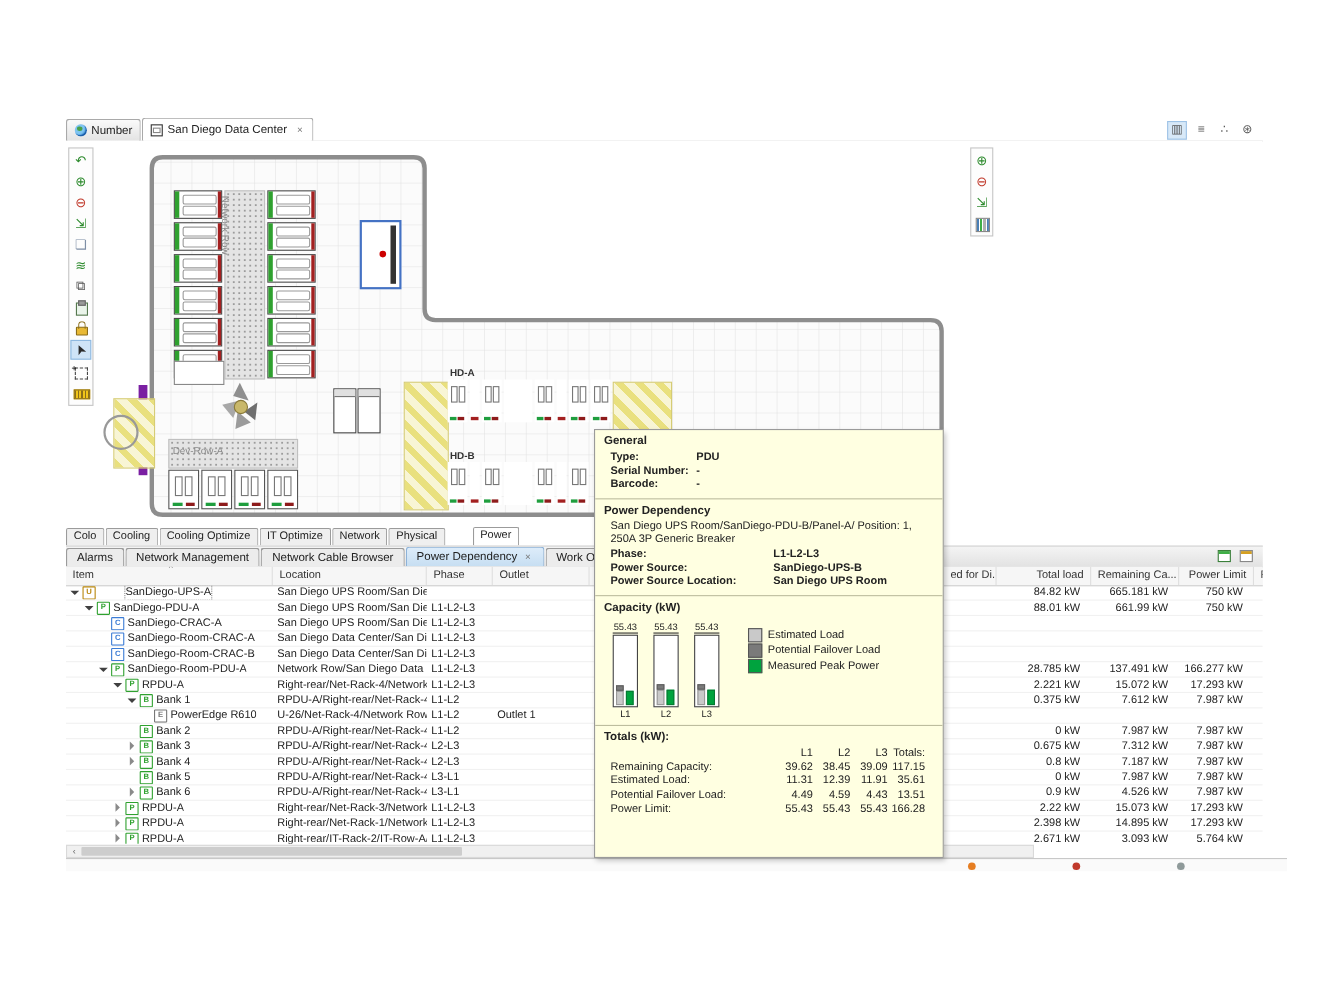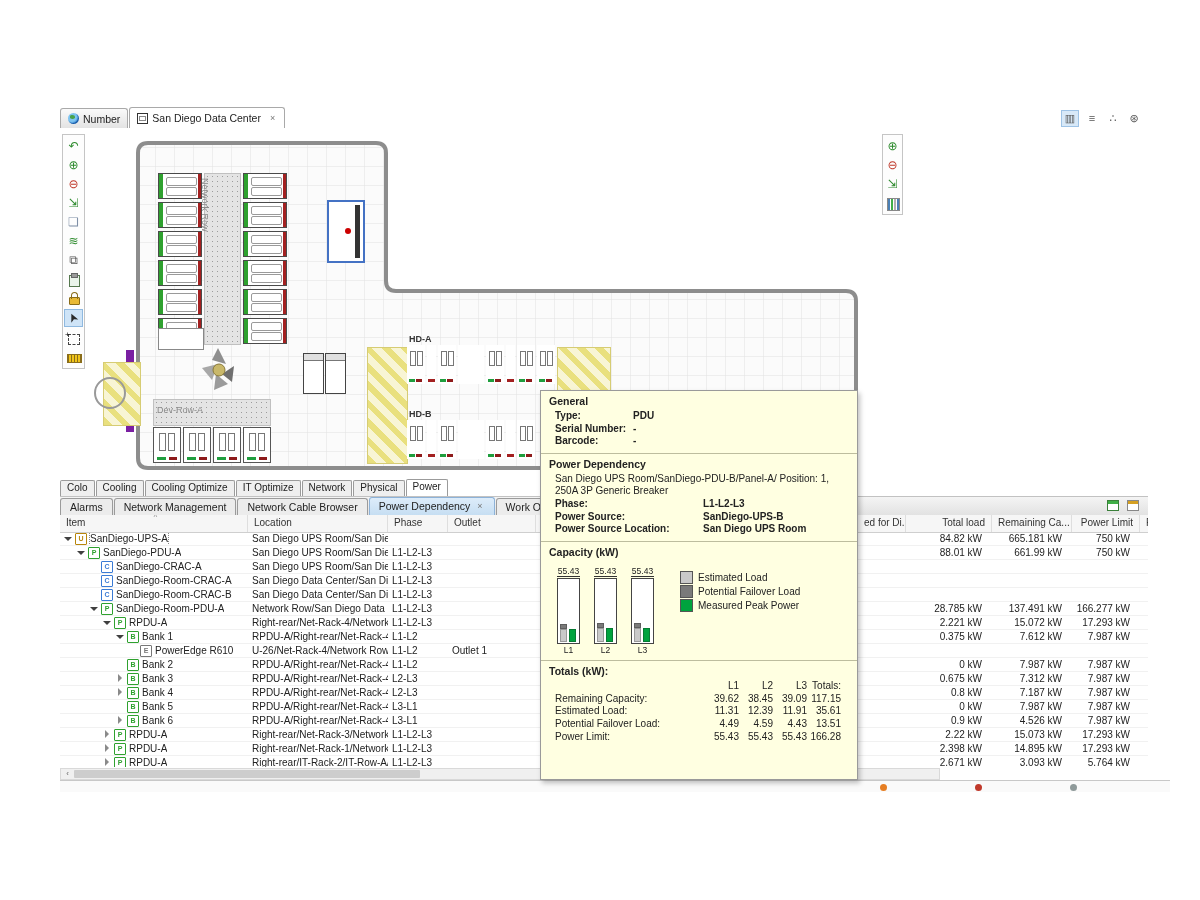--- a/index.html
+++ b/index.html
@@ -53,21 +53,21 @@
   .rk{position:absolute;background:#fff;box-sizing:border-box;}
   .rk-nr{width:44px;height:26px;border:1.5px solid #4a4a4a;}
   .rk-nr .slot{position:absolute;left:7px;width:29px;height:7px;border:1px solid #9a9a9a;border-radius:2px;background:#fff;}
   .rk-nr .gstrip{position:absolute;left:0;top:0;width:4px;height:100%;background:#2fa12f;}
   .rk-nr .rstrip{position:absolute;right:0;top:0;width:3px;height:100%;background:#a32020;}
   .gz{position:absolute;border:1px solid #777;background:#fff;}
   .bbar{position:absolute;bottom:2px;height:3px;}
   
   .maptabs{position:absolute;left:60px;top:479px;width:1088px;height:17px;display:flex;align-items:flex-end;font-size:10px;}
   .mtab{border:1px solid #9b9b9b;border-bottom:none;background:#efefef;padding:1px 6px 2px;margin-right:1px;border-radius:2px 2px 0 0;height:12px;}
-  .mtab.active{background:#fff;height:13px;}
+  .mtab.active{background:#fff;height:13px;margin-left:24px;}
   
   .panel{position:absolute;left:60px;top:496px;width:1088px;height:284px;background:#fff;border-top:1px solid #c2c2c2;}
   .ptabbar{position:absolute;left:0;top:0;width:1088px;height:18px;background:linear-gradient(#f4f4f4,#e2e2e2);
            border-bottom:1px solid #b8b8b8;display:flex;align-items:flex-end;font-size:10.5px;}
   .ptab{display:flex;align-items:center;border:1px solid #9b9b9b;border-bottom:none;background:#ececec;
         padding:1px 9px 2px;margin-right:1px;border-radius:3px 3px 0 0;height:13px;}
   .ptab.active{background:linear-gradient(#ddecfa,#c6def2);border-color:#8db2d8;height:14px;}
   .ptab .tclose{margin-left:5px;}
   .ptabicons{position:absolute;right:8px;top:2px;display:flex;gap:6px;}
   .ptabicons .tbtn{width:14px;height:13px;position:relative;}
@@ -84,21 +84,21 @@
   .trow{display:flex;height:13px;line-height:13px;border-bottom:1px solid #f1f1f1;white-space:nowrap;}
   .trow .c{box-sizing:border-box;padding:0 6px 0 4px;overflow:hidden;}
   .trow .c.num{text-align:right;padding-right:10px;}
   .tree{display:flex;align-items:center;gap:0;}
   .exp{width:9px;height:9px;display:inline-block;position:relative;flex:none;}
   .exp.open::before{content:"";position:absolute;left:0;top:3px;border:4px solid transparent;border-top-color:#404040;}
   .exp.closed::before{content:"";position:absolute;left:2px;top:0;border:4px solid transparent;border-left-color:#8a8a8a;}
   .chip{flex:none;width:10px;height:10px;border:1px solid;background:#fff;font-size:7px;line-height:10px;
         text-align:center;font-weight:bold;margin:0 3px 0 2px;border-radius:1px;}
   .tname{overflow:hidden;}
-  .tname.focused{outline:1px dotted #8a8a8a;}
+  .tname.focused{outline:1px dotted #8a8a8a;margin-left:24px;}
   .hscroll{position:absolute;left:0;top:271px;width:880px;height:12px;background:#f0f0f0;border:1px solid #d9d9d9;box-sizing:border-box;}
   .hscroll .larr{position:absolute;left:1px;top:0;width:11px;height:10px;font-size:8px;line-height:10px;text-align:center;color:#666;}
   .hscroll .thumb{position:absolute;left:13px;top:1px;width:346px;height:8px;background:#cdcdcd;border-radius:1px;}
   
   .status{position:absolute;left:60px;top:780px;width:1110px;height:11px;border-top:1px solid #c8c8c8;background:#fafafa;overflow:hidden;}
   .sdot{position:absolute;top:3px;width:7px;height:7px;border-radius:50%;}
   
   .tooltip{position:absolute;left:540px;top:390px;width:318px;height:390px;background:#ffffe1;
            border:1px solid #9a9a9a;box-shadow:2px 3px 5px rgba(0,0,0,.25);z-index:50;font-size:10px;
            overflow:hidden;box-sizing:border-box;}

